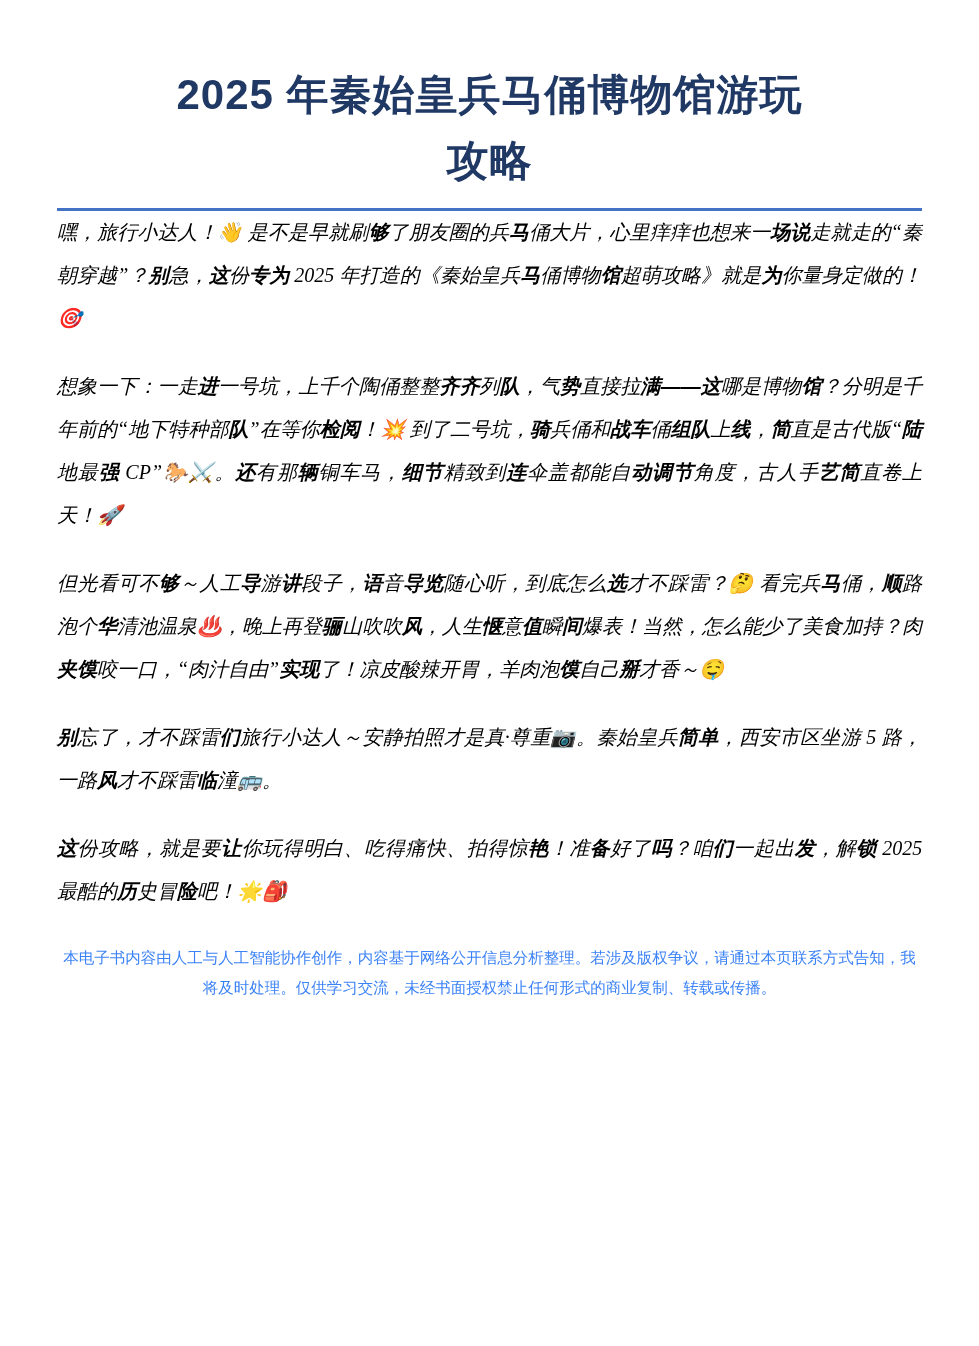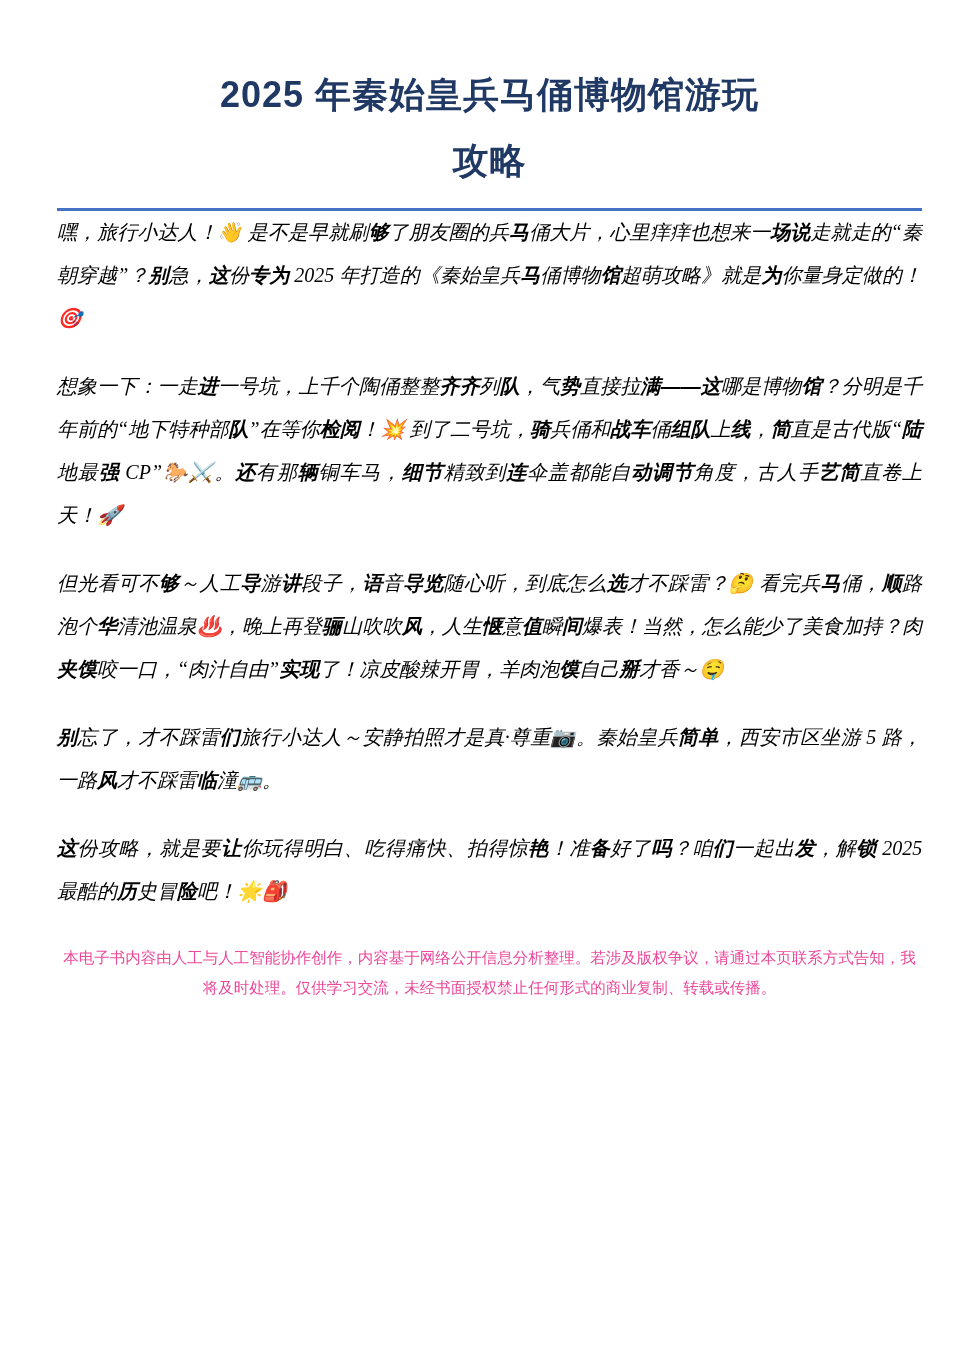--- a/index.html
+++ b/index.html
@@ -15,21 +15,21 @@
     width: 865px;
     margin: 0 auto;
     padding-top: 62px;
   }
   .title {
     margin: 0;
     text-align: center;
     color: #1F3864;
     font-family: "Liberation Sans", "Liberation Serif", sans-serif;
     font-weight: 700;
-    font-size: 36px;
+    font-size: 42px;
     line-height: 66px;
     letter-spacing: 1px;
   }
   .title .tl { display: block; }
   .rule {
     height: 3px;
     background: #4472C4;
     margin-top: 14px;
   }
   .meta {
@@ -45,21 +45,21 @@
     text-align: justify;
     font-style: italic;
   }
   .hl {
     font-family: "Liberation Sans", sans-serif;
     font-weight: 700;
   }
   .footer {
     margin: 30px 0 0 0;
     text-align: center;
-    color: #ec4899;
+    color: #3b82f6;
     font-size: 15.5px;
     line-height: 30px;
   }
 </style>
 </head>
 <body>
 
 <div class="page">
 
   <h1 class="title">

